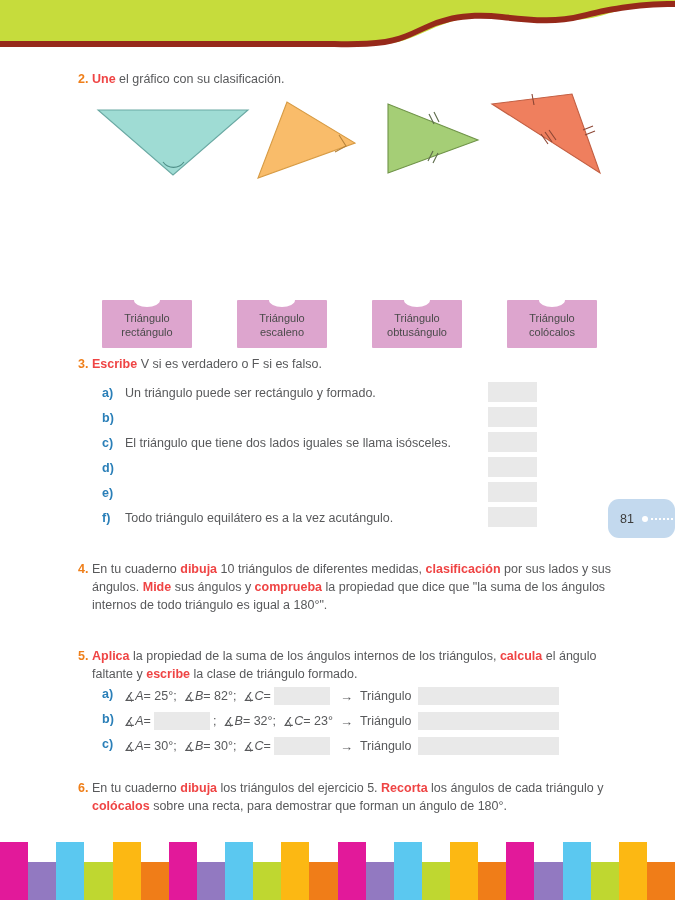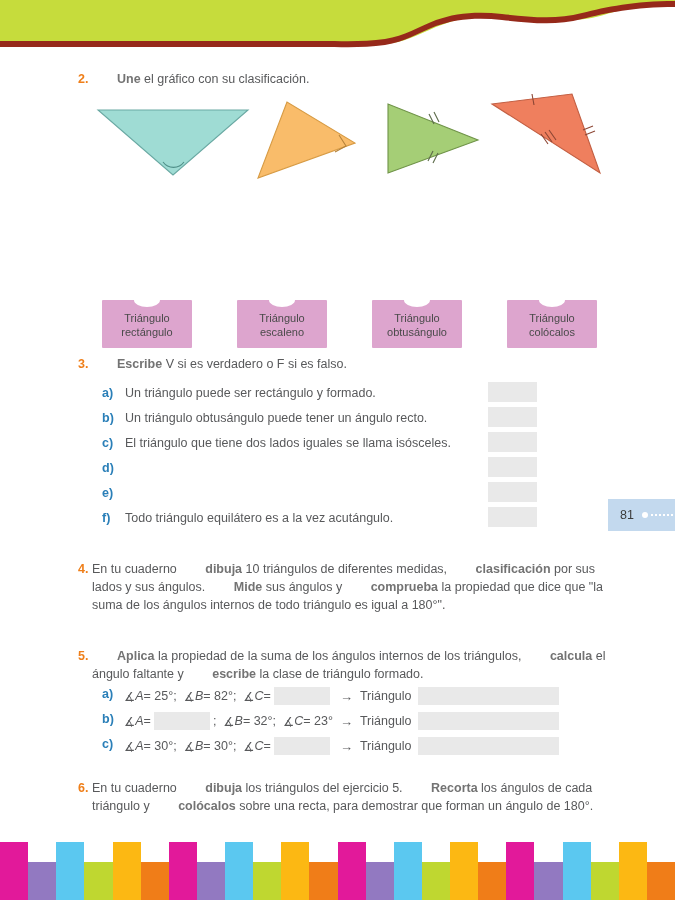--- a/index.html
+++ b/index.html
@@ -49,21 +49,21 @@
     text-align: left;
     padding-left: 8px;
     box-sizing: border-box;
     line-height: 1.45;
   }
   .ex-body {
     font-size: 12.5px;
     line-height: 1.45;
     color: #58595b;
   }
-  .ex-body b { color: #737373; font-weight: bold; margin-left: 25px; }
+  .ex-body b { color: #ef4444; font-weight: bold; }
 
   
   .tri-row {
     position: absolute;
     top: 26px; left: 0;
     width: 675px;
     height: 130px;
   }
   .tri-row svg { display: block; }
 
@@ -180,26 +180,27 @@
     vertical-align: middle;
     margin-left: 6px;
   }
 
   
   .page-badge {
     position: absolute;
     right: 0;
     top: 437px;
     width: 67px;
-    height: 32px;
+    height: 39px;
     background: #c3d9ee;
     display: flex;
     align-items: center;
     padding-left: 12px;
     box-sizing: border-box;
+    border-radius: 11px;
   }
   .page-badge .pnum {
     font-size: 12.5px;
     color: #3c3c3b;
     margin-right: 8px;
   }
   .page-badge .pdot {
     width: 6px; height: 6px;
     border-radius: 50%;
     background: #ffffff;
@@ -317,21 +318,20 @@
   </div>
 
   <div class="tf-list">
     <div class="tf-item">
       <span class="tf-letter">a)</span>
       <span class="tf-text">Un triángulo puede ser rectángulo y formado.</span>
       <span class="tf-box"></span>
     </div>
     <div class="tf-item">
       <span class="tf-letter">b)</span>
-      <span class="tf-text">Un triángulo obtusángulo puede tener un ángulo recto.</span>
       <span class="tf-box"></span>
     </div>
     <div class="tf-item">
       <span class="tf-letter">c)</span>
       <span class="tf-text">El triángulo que tiene dos lados iguales se llama isósceles.</span>
       <span class="tf-box"></span>
     </div>
     <div class="tf-item">
       <span class="tf-letter">d)</span>
       <span class="tf-box"></span>

